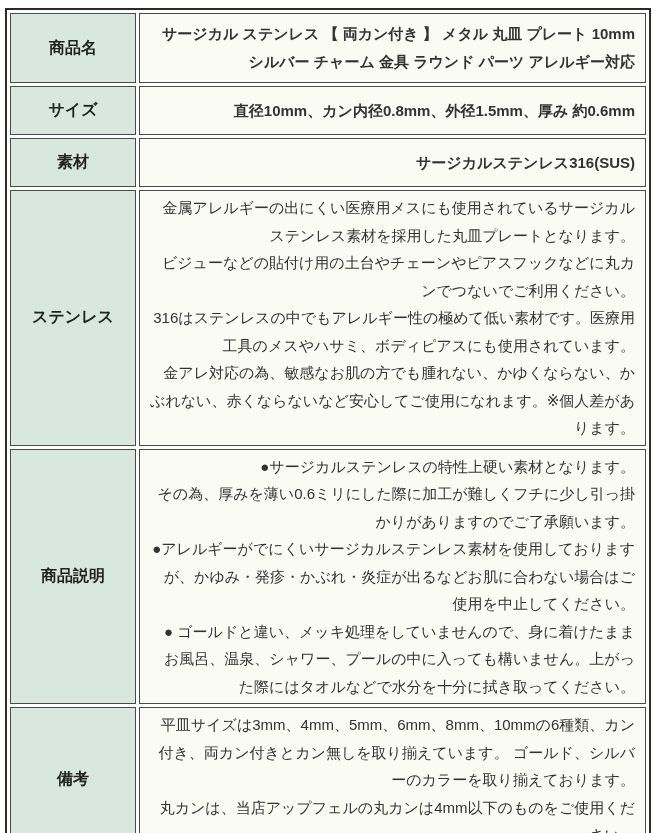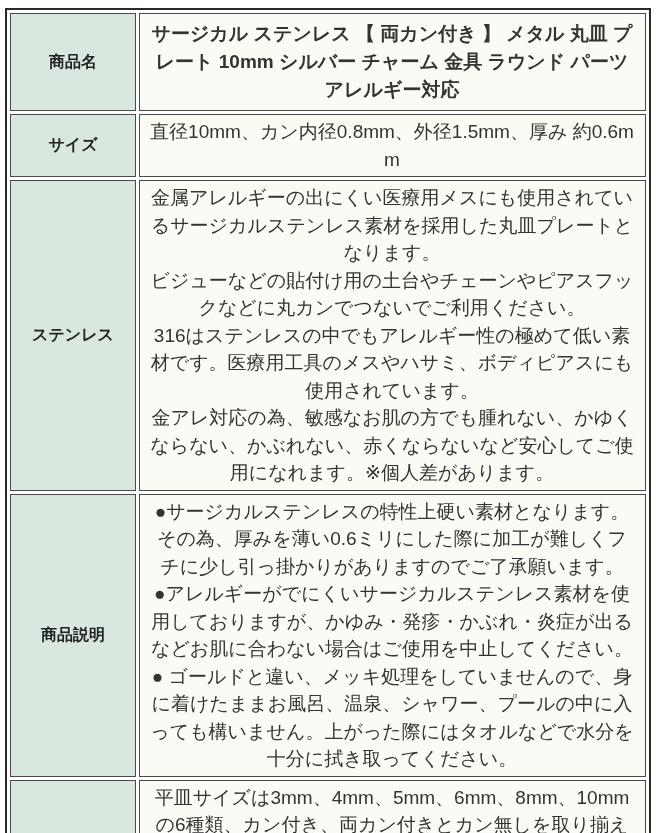--- a/index.html
+++ b/index.html
@@ -40,51 +40,55 @@
     font-weight: bold;
     font-size: 16px;
     color: var(--label_text);
     text-align: center;
     vertical-align: middle;
     padding: 6px 16px;
   }
   .spec-table td {
     background: var(--cell_bg);
     border: 1px solid var(--border);
-    font-size: 19px;
+    font-size: 15px;
     color: var(--text);
     line-height: 27.5px;
-    text-align: center;
+    text-align: right;
     vertical-align: middle;
     padding: 3px 10px 3px 9px;
     white-space: pre-line;
     overflow-wrap: anywhere;
     word-break: break-all;
   }
   .spec-table td.value-bold {
     font-weight: bold;
     padding-top: 6px;
     padding-bottom: 6px;
     line-height: 28px;
   }
-  .spec-table tr.row-single td { height: 36px; }
+  .spec-table tr.row-single td { height: 49px; font-weight: bold; }
 </style>
 </head>
 <body>
 
 <div class="page">
   <table class="spec-table">
     <tbody>
       <tr>
         <th>商品名</th>
         <td class="value-bold">サージカル ステンレス 【 両カン付き 】 メタル 丸皿 プレート 10mm シルバー チャーム 金具 ラウンド パーツ アレルギー対応</td>
       </tr>
       <tr class="row-single">
         <th>サイズ</th>
         <td>直径10mm、カン内径0.8mm、外径1.5mm、厚み 約0.6mm</td>
+      </tr>
+      <tr class="row-single">
+        <th>素材</th>
+        <td>サージカルステンレス316(SUS)</td>
       </tr>
       <tr>
         <th>ステンレス</th>
         <td>金属アレルギーの出にくい医療用メスにも使用されているサージカルステンレス素材を採用した丸皿プレートとなります。
 ビジューなどの貼付け用の土台やチェーンやピアスフックなどに丸カンでつないでご利用ください。
 316はステンレスの中でもアレルギー性の極めて低い素材です。医療用工具のメスやハサミ、ボディピアスにも使用されています。
 金アレ対応の為、敏感なお肌の方でも腫れない、かゆくならない、かぶれない、赤くならないなど安心してご使用になれます。※個人差があります。</td>
       </tr>
       <tr>
         <th>商品説明</th>

